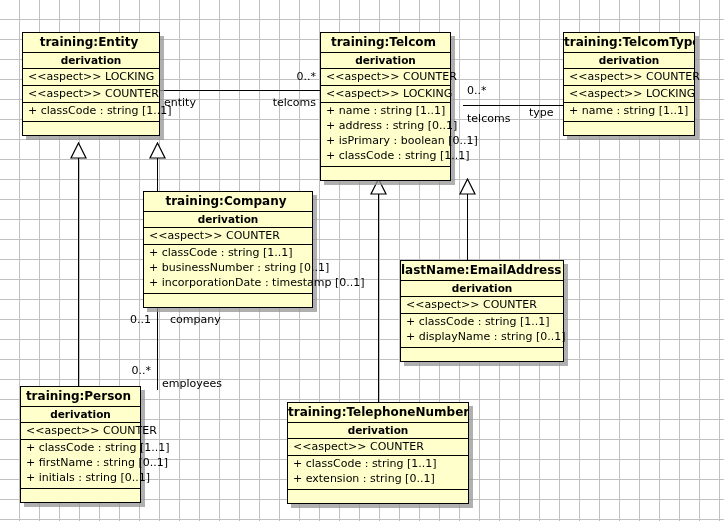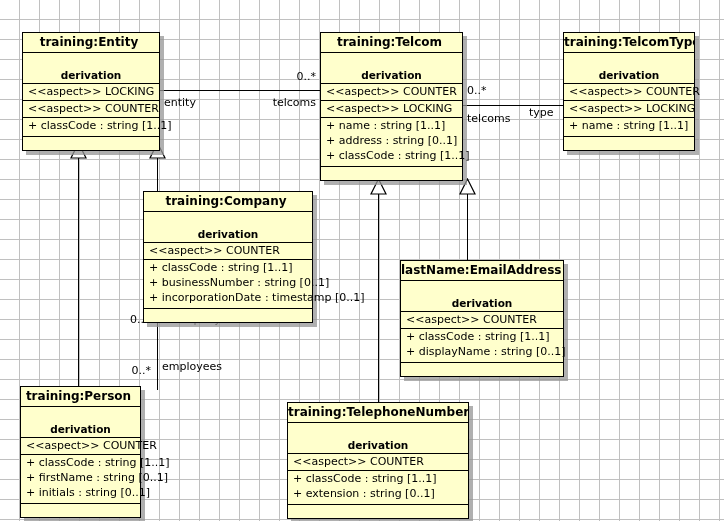--- a/index.html
+++ b/index.html
@@ -43,21 +43,21 @@
     font-size: 12px;
     padding: 3px 4px 3px 0;
     line-height: 13px;
     white-space: nowrap;
     overflow: hidden;
   }
   .uml-stereo-header {
     text-align: center;
     font-weight: bold;
     font-size: 10.5px;
-    padding: 16px 4px 2px 4px;
+    padding: 1px 4px 2px 4px;
     line-height: 12px;
     border-top: 1px solid #000000;
   }
   .uml-aspect {
     padding: 1px 4px 2px 5px;
     font-size: 11px;
     line-height: 13px;
     border-top: 1px solid #000000;
     white-space: nowrap;
   }
@@ -113,21 +113,21 @@
 
   <div class="edge edge-h" style="left:463px; top:105px; width:102px;"></div>
   <div class="edge-label" style="left:467px; top:113px;">telcoms</div>
   <div class="edge-label" style="left:529px; top:107px;">type</div>
   <div class="edge-label" style="left:467px; top:85px;">0..*</div>
 
   <div class="edge edge-v" style="left:157px; top:298px; height:92px;"></div>
   <div class="edge-label right" style="left:100px; top:314px; width:51px;">0..1</div>
   <div class="edge-label" style="left:170px; top:314px;">company</div>
   <div class="edge-label right" style="left:100px; top:365px; width:51px;">0..*</div>
-  <div class="edge-label" style="left:162px; top:361px;">employees</div>
+  <div class="edge-label" style="left:162px; top:378px;">employees</div>
 
   <div class="edge edge-v" style="left:157px; top:158px; height:33px;"></div>
   <div class="tri" style="left:149px; top:142px;">
     <svg width="17" height="17" viewBox="0 0 17 17">
       <polygon points="8.5,1 16,16 1,16" fill="#ffffff" stroke="#000000" stroke-width="1.2"></polygon>
     </svg>
   </div>
 
   <div class="edge edge-v" style="left:78px; top:158px; height:228px;"></div>
   <div class="tri" style="left:70px; top:142px;">
@@ -154,28 +154,29 @@
     <div class="uml-name">training:Entity</div>
     <div class="uml-stereo-header">derivation</div>
     <div class="uml-aspect">&lt;&lt;aspect&gt;&gt; LOCKING</div>
     <div class="uml-aspect">&lt;&lt;aspect&gt;&gt; COUNTER</div>
     <div class="uml-attrs">
       <div class="uml-attr">+ classCode : string [1..1]</div>
     </div>
     <div class="uml-ops"></div>
   </div>
 
-  <div class="uml-class" style="left:320px; top:32px; width:143px;">
+  <div class="uml-class" style="left:320px; top:32px; width:131px;">
     <div class="uml-name">training:Telcom</div>
     <div class="uml-stereo-header">derivation</div>
     <div class="uml-aspect">&lt;&lt;aspect&gt;&gt; COUNTER</div>
     <div class="uml-aspect">&lt;&lt;aspect&gt;&gt; LOCKING</div>
     <div class="uml-attrs">
       <div class="uml-attr">+ name : string [1..1]</div>
       <div class="uml-attr">+ address : string [0..1]</div>
+      <div class="uml-attr">+ isPrimary : boolean [0..1]</div>
       <div class="uml-attr">+ classCode : string [1..1]</div>
     </div>
     <div class="uml-ops"></div>
   </div>
 
   <div class="uml-class" style="left:563px; top:32px; width:132px;">
     <div class="uml-name">training:TelcomType</div>
     <div class="uml-stereo-header">derivation</div>
     <div class="uml-aspect">&lt;&lt;aspect&gt;&gt; COUNTER</div>
     <div class="uml-aspect">&lt;&lt;aspect&gt;&gt; LOCKING</div>

